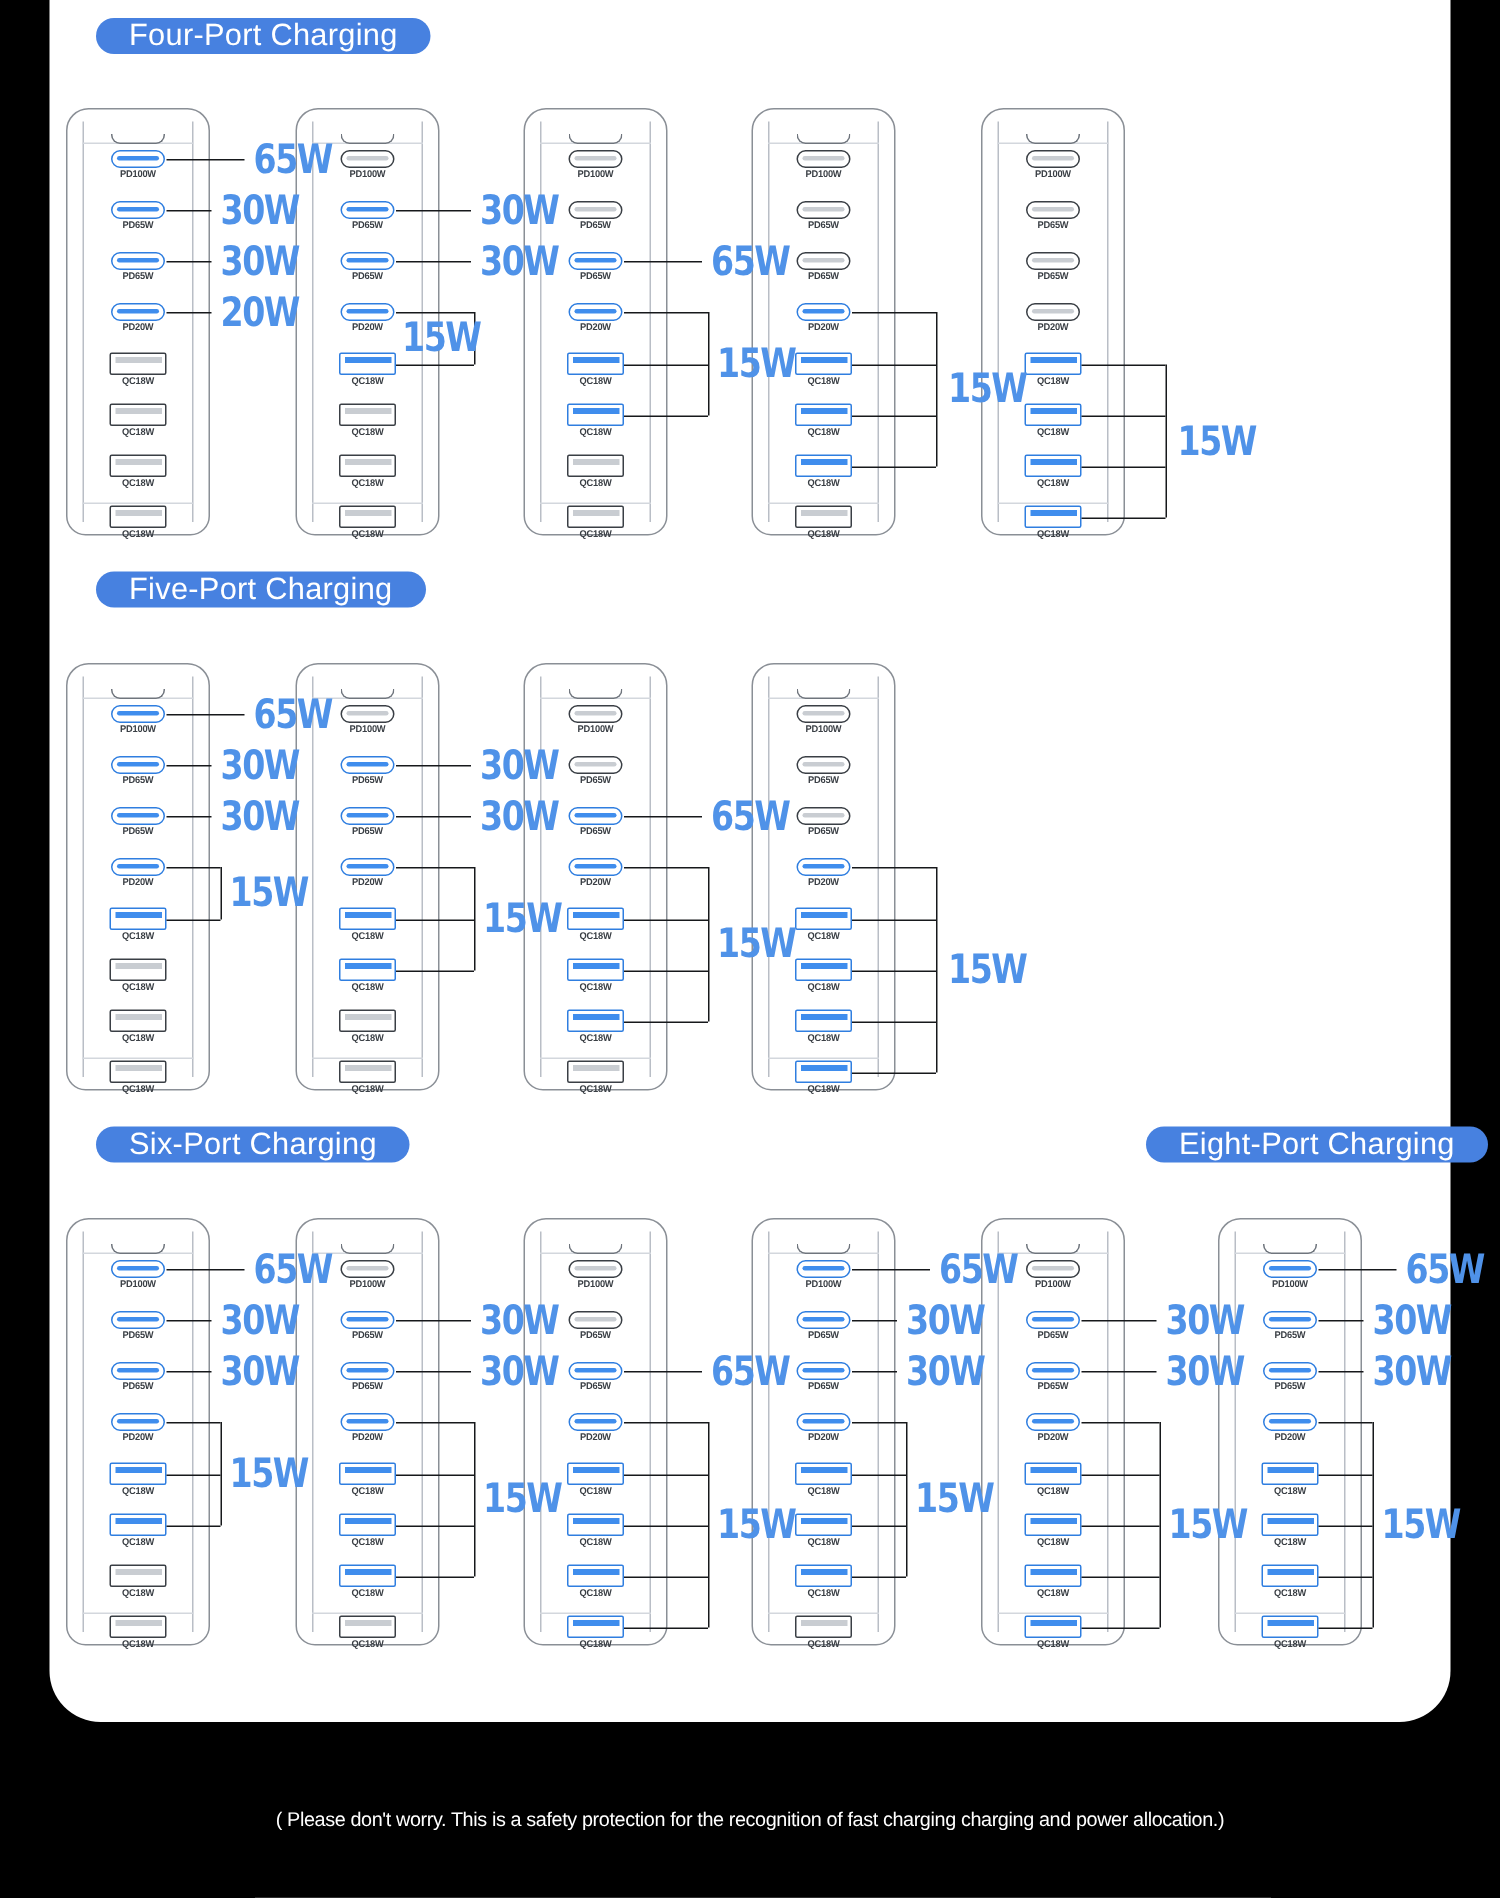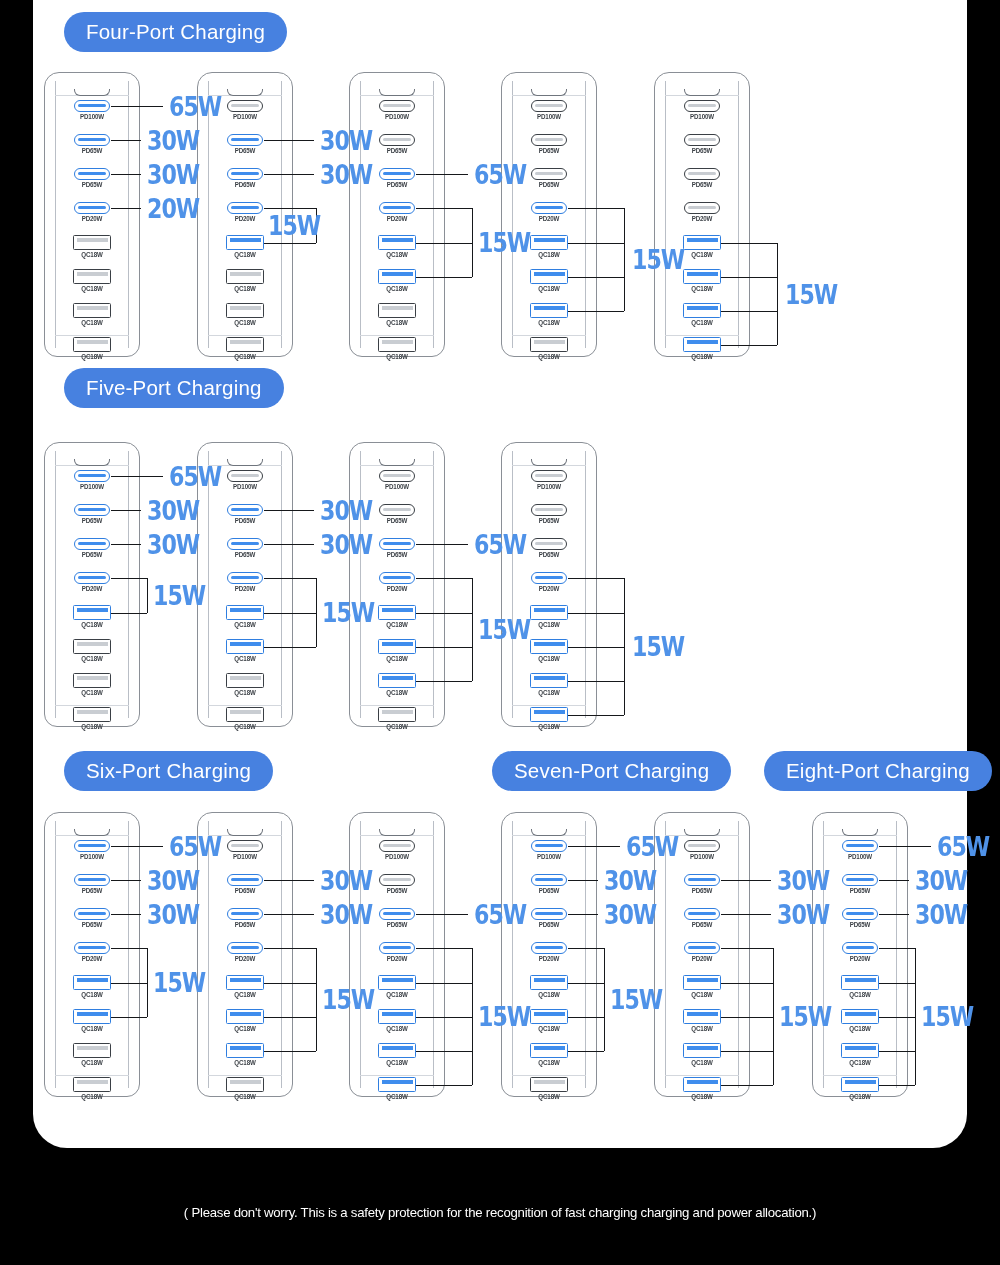--- a/index.html
+++ b/index.html
@@ -23,21 +23,21 @@
 
   
   .pill{
     position:absolute;
     display:flex;align-items:center;justify-content:center;
     background:#4781e0;
     color:#ffffff;
     border-radius:22px;
     font-size:20.5px;
     letter-spacing:.2px;
-    height:40px;
+    height:24px;
     padding:0 22px;
     white-space:nowrap;
     box-sizing:border-box;
   }
 
   
   .device{
     position:absolute;
     width:96px;height:285px;
   }
@@ -157,23 +157,22 @@
     letter-spacing:-0.25px;
   }
 </style>
 </head>
 <body>
 
 <div id="page">
   <div class="panel"></div>
 
   <div class="pill" style="left:64px;top:12px;">Four-Port Charging</div>
-  <div class="pill" style="left:64px;top:368px;">Five-Port Charging</div>
+  <div class="pill" style="left:64px;top:381px;">Five-Port Charging</div>
   <div class="pill" style="left:64px;top:751px;">Six-Port Charging</div>
-  <div class="pill" style="left:492px;top:751px;">Seven-Port Charging</div>
   <div class="pill" style="left:764px;top:751px;">Eight-Port Charging</div>
 
   <div class="device" style="left:44px;top:72px;">
       <div class="dev-outer"></div>
       <div class="dev-face"></div>
       <div class="dev-topslot"></div>
       <div class="port c on" style="top: 28px;">
         <div class="slot">
           <div class="bar"></div>
         </div>

